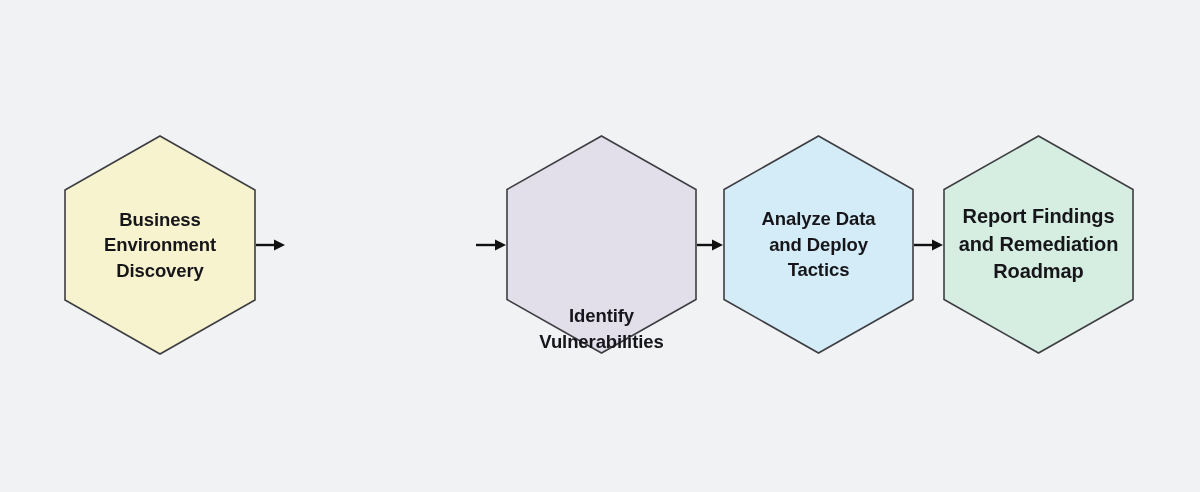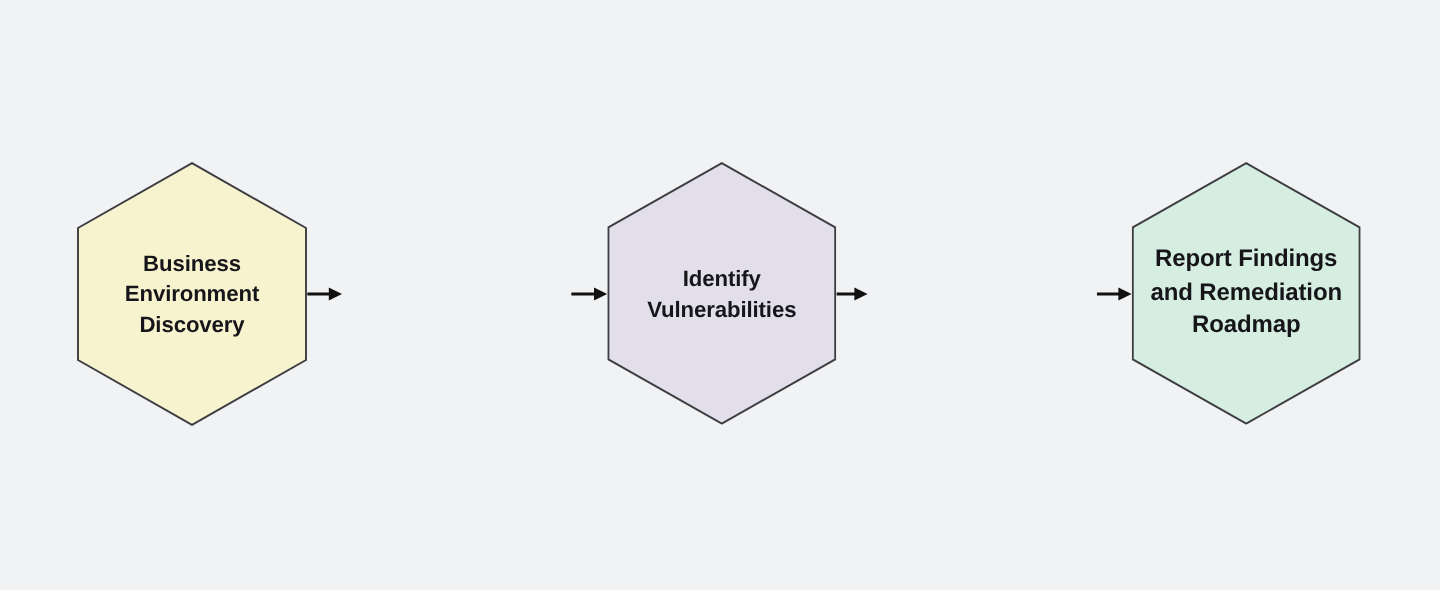--- a/index.html
+++ b/index.html
@@ -73,35 +73,43 @@
   </div>
 
 
   <div class="connector" style="left:476px; top:238px; width:30px; height:14px;">
     <svg width="30" height="14" viewBox="0 0 30 14">
       <line x1="0" y1="7" x2="22" y2="7" stroke="#111111" stroke-width="2.4"></line>
       <polygon points="30,7 19,1.6 19,12.4" fill="#111111"></polygon>
     </svg>
   </div>
 
-  <div class="hex-node" style="left:506px; top:135px; width:191px; height:219px;">
+  <div class="hex-node" style="left:506px; top:135px; width:191px; height:219px;align-items:flex-end;">
     <svg width="191" height="219" viewBox="0 0 191 219">
       <polygon points="95.5,1 190,54.5 190,164.5 95.5,218 1,164.5 1,54.5" fill="#e2dfeb" stroke="#3d3d42" stroke-width="1.6"></polygon>
     </svg>
     <div class="hex-label">Identify
 Vulnerabilities</div>
   </div>
 
   <div class="connector" style="left:697px; top:238px; width:26px; height:14px;">
     <svg width="26" height="14" viewBox="0 0 26 14">
       <line x1="0" y1="7" x2="18" y2="7" stroke="#111111" stroke-width="2.4"></line>
       <polygon points="26,7 15,1.6 15,12.4" fill="#111111"></polygon>
     </svg>
   </div>
 
+  <div class="hex-node" style="left:723px; top:135px; width:191px; height:219px;">
+    <svg width="191" height="219" viewBox="0 0 191 219">
+      <polygon points="95.5,1 190,54.5 190,164.5 95.5,218 1,164.5 1,54.5" fill="#d4ecf7" stroke="#3d3d42" stroke-width="1.6"></polygon>
+    </svg>
+    <div class="hex-label">Analyze Data
+and Deploy
+Tactics</div>
+  </div>
 
   <div class="connector" style="left:914px; top:238px; width:29px; height:14px;">
     <svg width="29" height="14" viewBox="0 0 29 14">
       <line x1="0" y1="7" x2="21" y2="7" stroke="#111111" stroke-width="2.4"></line>
       <polygon points="29,7 18,1.6 18,12.4" fill="#111111"></polygon>
     </svg>
   </div>
 
   <div class="hex-node" style="left:943px; top:135px; width:191px; height:219px;">
     <svg width="191" height="219" viewBox="0 0 191 219">

